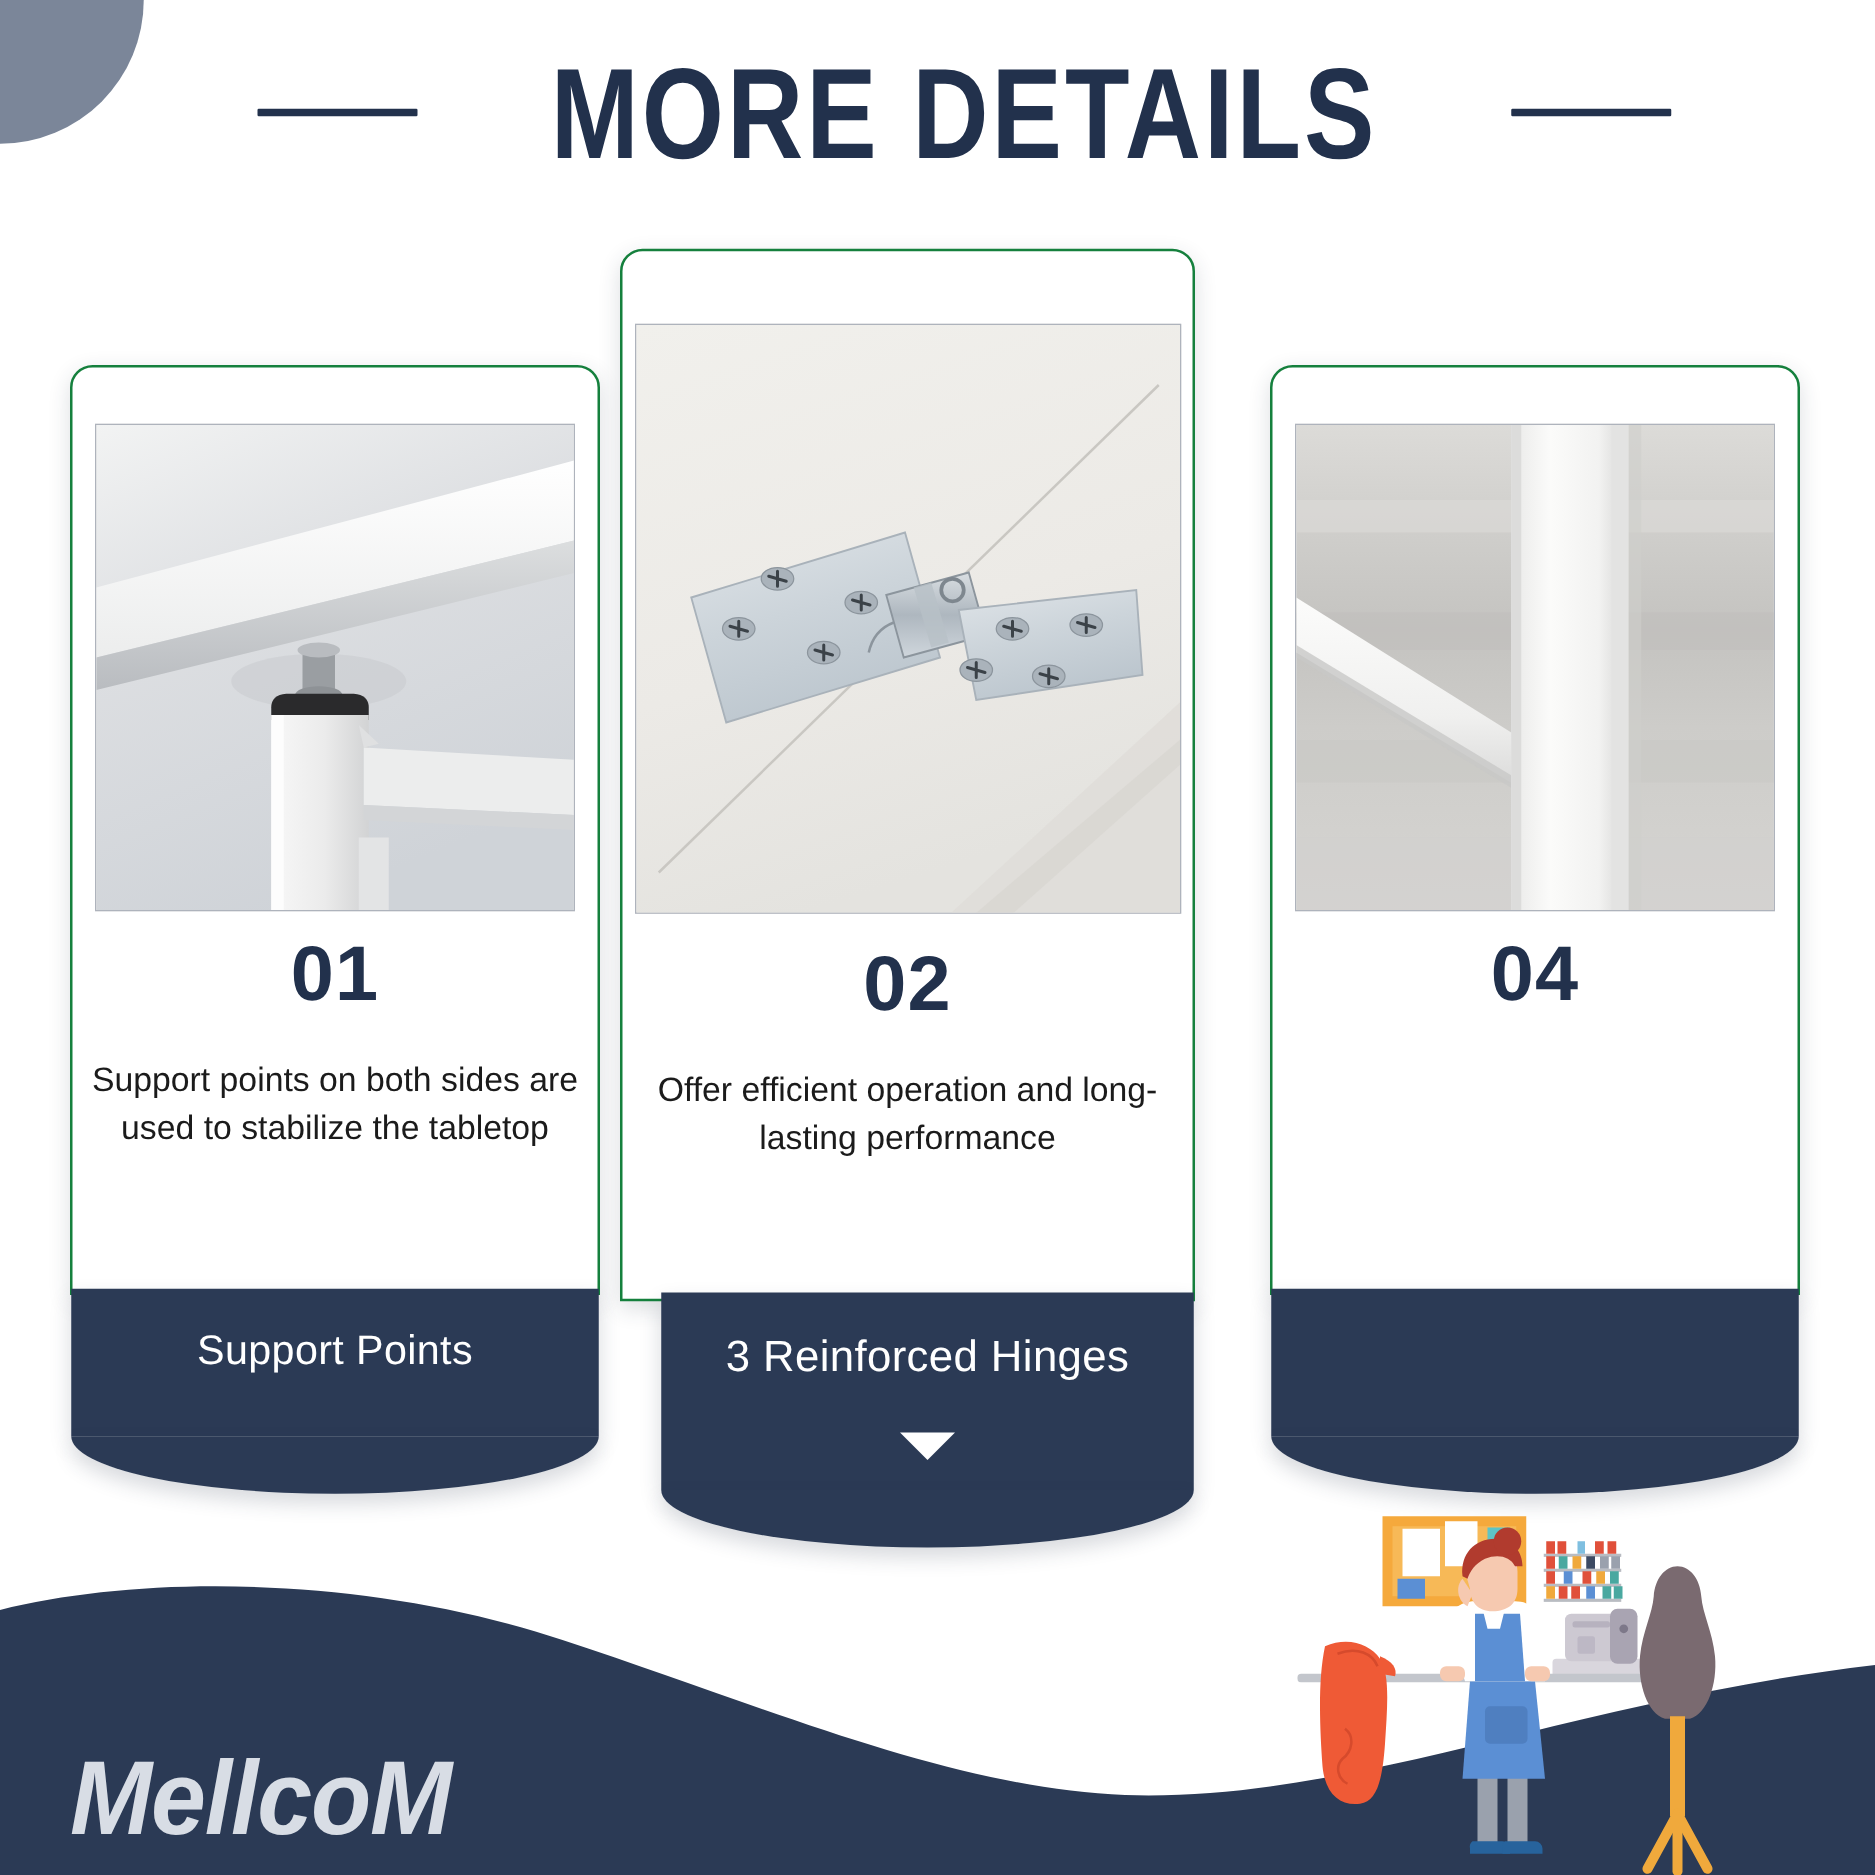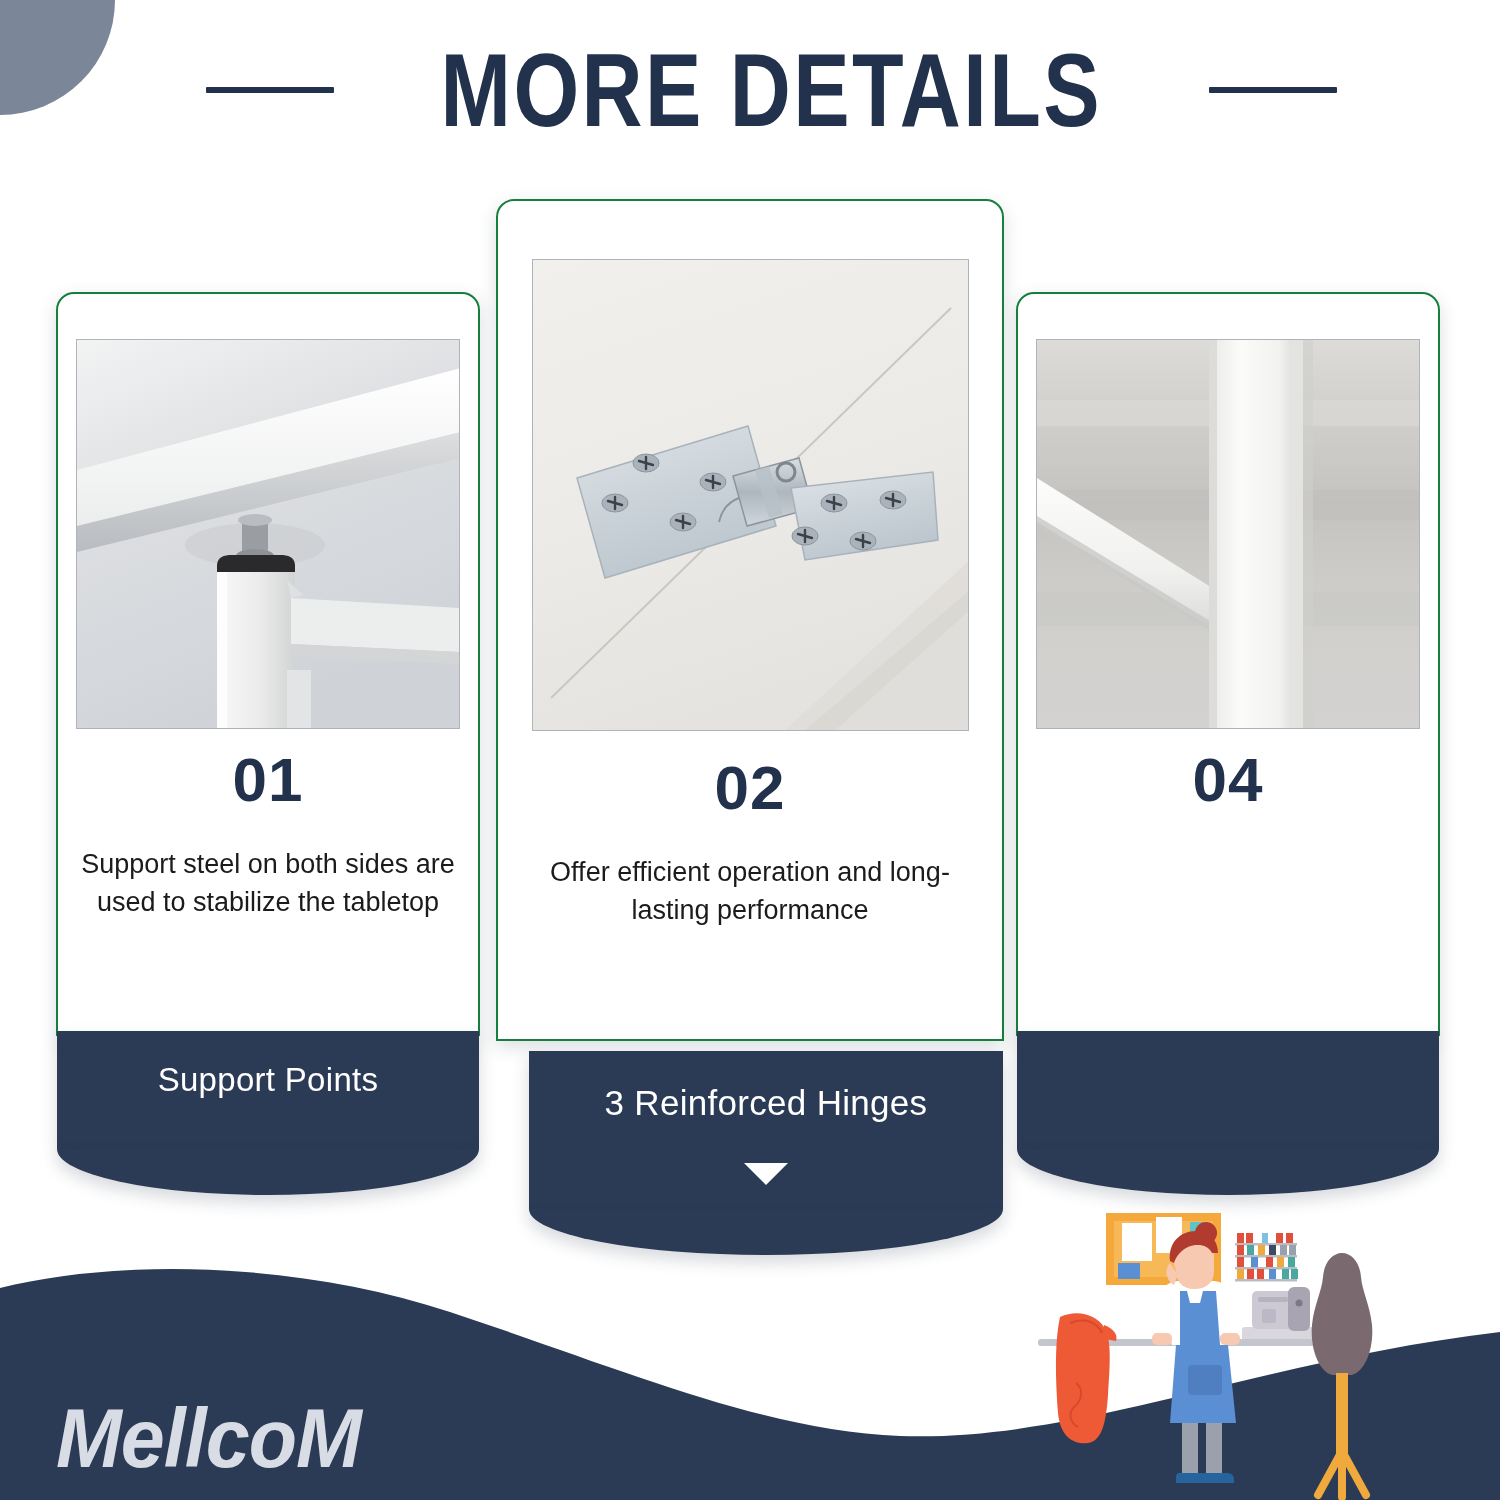--- a/index.html
+++ b/index.html
@@ -47,21 +47,21 @@
     background:#ffffff;
     border:2px solid #15803d;
     border-top-left-radius:18px;
     border-top-right-radius:18px;
     box-shadow:0 6px 18px rgba(40,50,70,0.16);
   }
   .card.side{ width:424px; top:292px; height:744px; }
   .card-1{ left:56px; }
   .card-3{ left:1016px; }
   .card.center{
-    left:496px; width:508px; top:199px; height:842px;padding-left:16px;
+    left:496px; width:460px; top:199px; height:842px;padding-left:16px;
   }
 
   .photo-wrap{ position:absolute; left:0; right:0; display:flex; justify-content:center; }
   .card.side .photo-wrap{ top:45px; }
   .card.center .photo-wrap{ top:58px; }
 
   .photo{
     border:1px solid #aeb3bc;
     position:relative; overflow:hidden;
     background:#e6e7e6;
@@ -86,21 +86,21 @@
     font-weight:normal;
   }
 
   
   .band{
     position:absolute; left:-1px; right:-1px;
     background:#2b3a55;
     box-shadow:0 8px 16px rgba(40,50,70,0.18);
   }
   .card.side .band{ top:737px; height:118px; }
-  .card.center .band{ top:850px; height:158px;margin-left:32px; }
+  .card.center .band{ top:833px; height:158px;margin-left:32px; }
   .band-arc{
     position:absolute; left:0; right:0; top:100%;
     height:46px; background:#2b3a55;
     border-bottom-left-radius:50% 100%;
     border-bottom-right-radius:50% 100%;
     box-shadow:0 8px 16px rgba(40,50,70,0.18);
   }
   .band-label{
     position:absolute; left:0; right:0; top:30px;
     color:#ffffff; font-size:33px; font-weight:normal;
@@ -177,21 +177,21 @@
           <rect x="140" y="232" width="10" height="158" fill="#ffffff" opacity="0.75"></rect>
           <path d="M214 258 L384 268 L384 312 L214 304 Z" fill="#eceded"></path>
           <path d="M214 304 L384 312 L384 324 L214 316 Z" fill="#d3d5d7"></path>
           <path d="M210 240 L226 255 L214 258 Z" fill="#dfe0e1"></path>
           <rect x="210" y="330" width="24" height="60" fill="#e3e4e5"></rect>
         </svg>
       </div>
     </div>
     <div class="card-body">
       <div class="num">01</div>
-      <div class="desc">Support steel on both sides are used to stabilize the tabletop</div>
+      <div class="desc">Support points on both sides are used to stabilize the tabletop</div>
     </div>
     <div class="band">
       <div class="band-label">Support Points</div>
       <div class="band-arc"></div>
     </div>
   </div>
 
   <div class="card center card-2">
     <div class="photo-wrap">
       <div class="photo">

